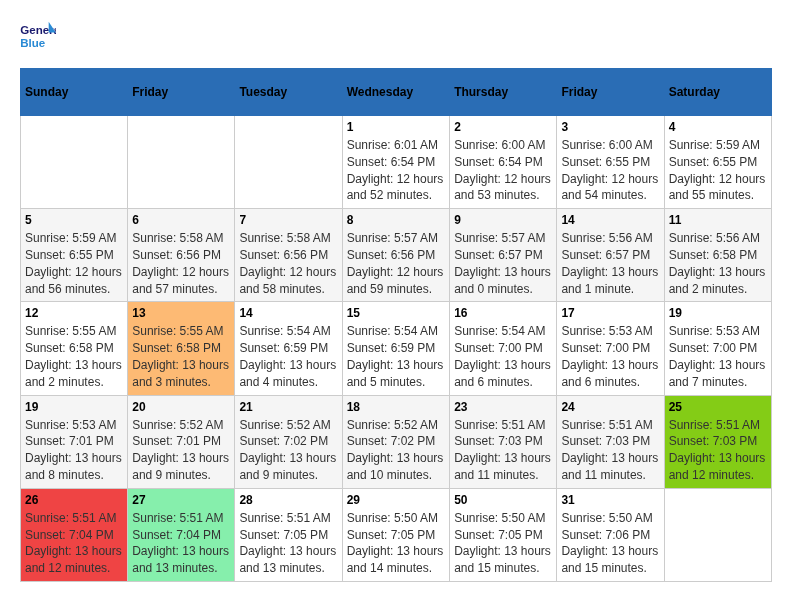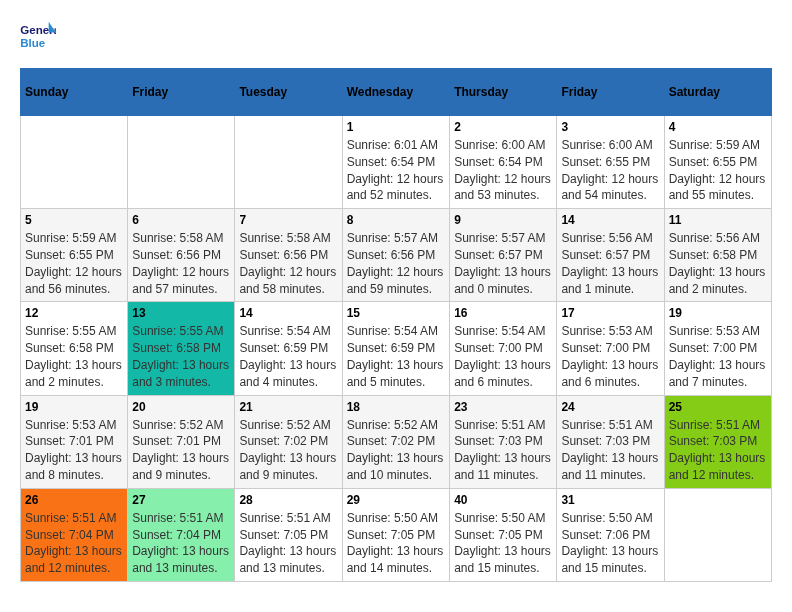--- a/index.html
+++ b/index.html
@@ -180,21 +180,21 @@
 Daylight: 13 hours and 2 minutes.</div>
         </td>
       </tr>
       <tr>
         <td style="background: rgb(255, 255, 255); margin-left: 48px;">
           <span class="day-num">12</span>
           <div class="day-info" style="white-space: pre-line;">Sunrise: 5:55 AM
 Sunset: 6:58 PM
 Daylight: 13 hours and 2 minutes.</div>
         </td>
-        <td style="background: #14b8a6;">
+        <td style="background: #fdba74;">
           <span class="day-num">13</span>
           <div class="day-info" style="white-space: pre-line;">Sunrise: 5:55 AM
 Sunset: 6:58 PM
 Daylight: 13 hours and 3 minutes.</div>
         </td>
         <td style="background: rgb(255, 255, 255);">
           <span class="day-num">14</span>
           <div class="day-info" style="white-space: pre-line;">Sunrise: 5:54 AM
 Sunset: 6:59 PM
 Daylight: 13 hours and 4 minutes.</div>
@@ -262,21 +262,21 @@
 Daylight: 13 hours and 11 minutes.</div>
         </td>
         <td style="background: #84cc16;">
           <span class="day-num">25</span>
           <div class="day-info" style="white-space: pre-line;">Sunrise: 5:51 AM
 Sunset: 7:03 PM
 Daylight: 13 hours and 12 minutes.</div>
         </td>
       </tr>
       <tr>
-        <td style="background: #f97316;">
+        <td style="background: #ef4444;">
           <span class="day-num">26</span>
           <div class="day-info" style="white-space: pre-line;">Sunrise: 5:51 AM
 Sunset: 7:04 PM
 Daylight: 13 hours and 12 minutes.</div>
         </td>
         <td style="background: #86efac;">
           <span class="day-num">27</span>
           <div class="day-info" style="white-space: pre-line;">Sunrise: 5:51 AM
 Sunset: 7:04 PM
 Daylight: 13 hours and 13 minutes.</div>
@@ -287,21 +287,21 @@
 Sunset: 7:05 PM
 Daylight: 13 hours and 13 minutes.</div>
         </td>
         <td style="background: rgb(255, 255, 255);">
           <span class="day-num">29</span>
           <div class="day-info" style="white-space: pre-line;">Sunrise: 5:50 AM
 Sunset: 7:05 PM
 Daylight: 13 hours and 14 minutes.</div>
         </td>
         <td style="background: rgb(255, 255, 255);">
-          <span class="day-num">40</span>
+          <span class="day-num">50</span>
           <div class="day-info" style="white-space: pre-line;">Sunrise: 5:50 AM
 Sunset: 7:05 PM
 Daylight: 13 hours and 15 minutes.</div>
         </td>
         <td style="background: rgb(255, 255, 255);">
           <span class="day-num">31</span>
           <div class="day-info" style="white-space: pre-line;">Sunrise: 5:50 AM
 Sunset: 7:06 PM
 Daylight: 13 hours and 15 minutes.</div>
         </td>

